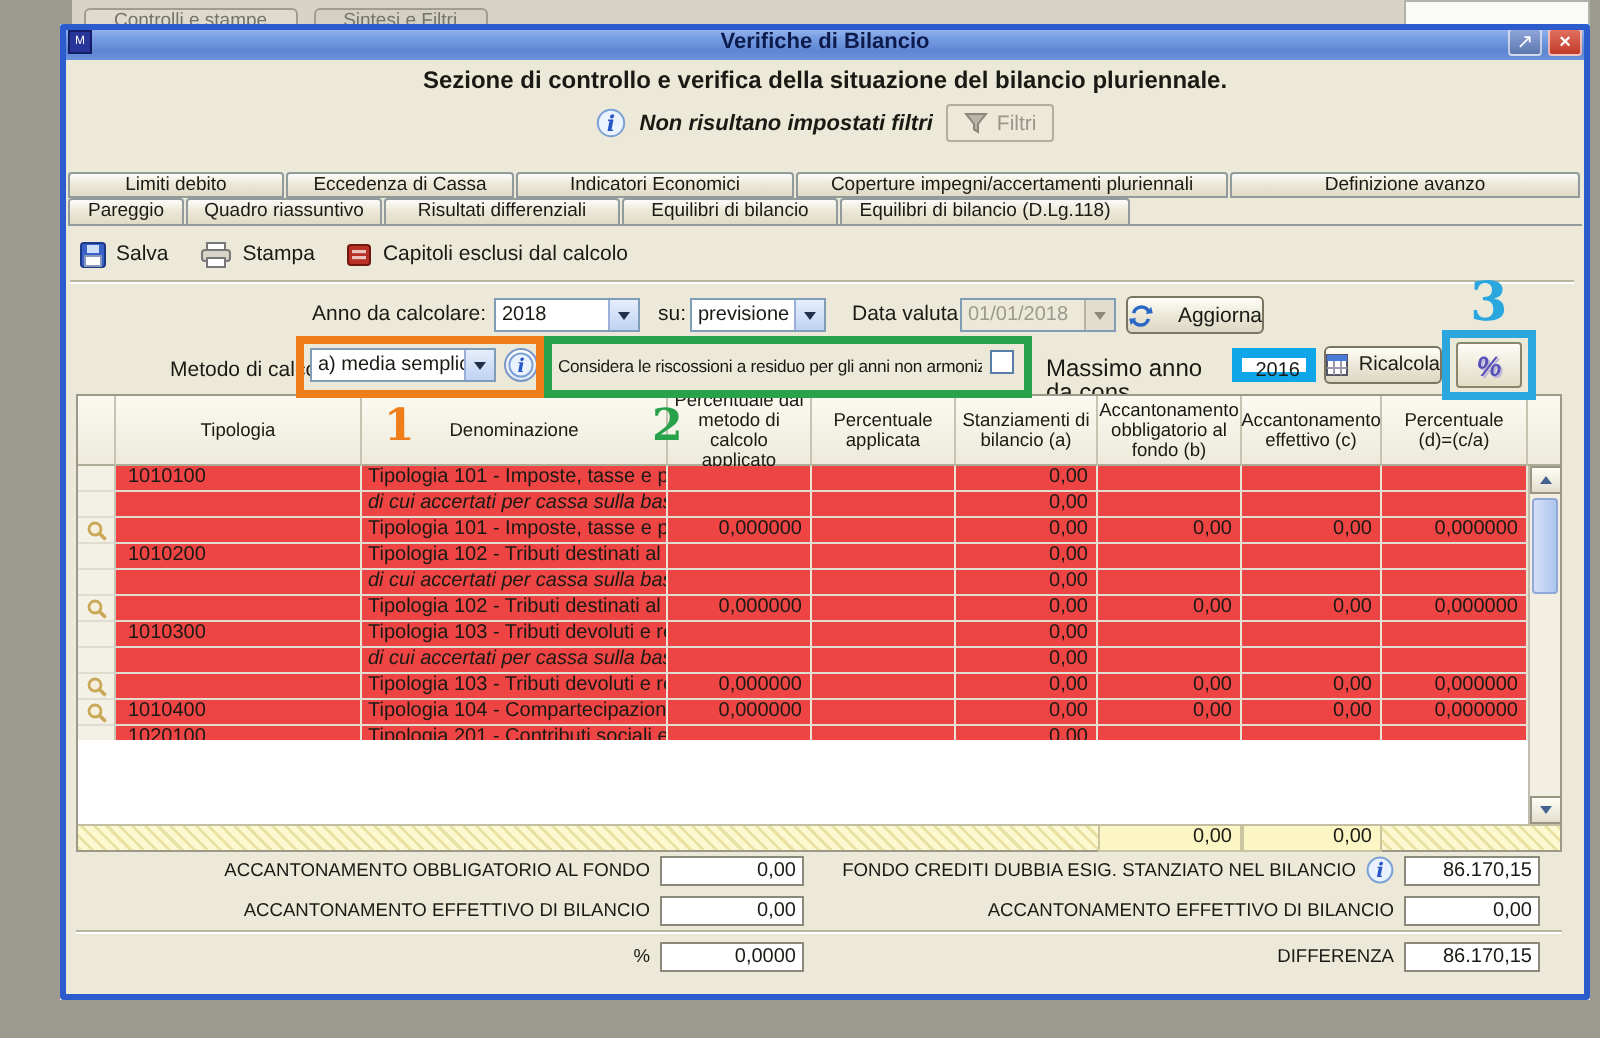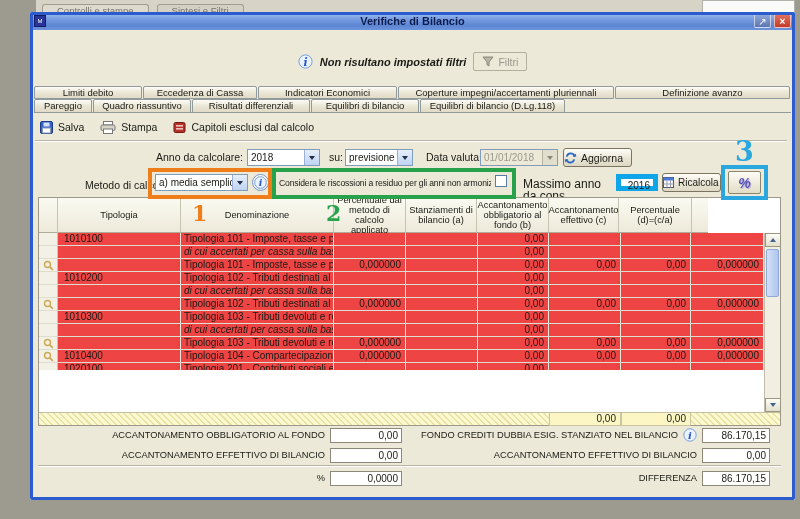--- a/index.html
+++ b/index.html
@@ -50,21 +50,21 @@
   .lbl.r{text-align:right;}
   .combo{position:absolute;height:17px;background:#fff;border:1px solid #7f9db9;display:flex;align-items:stretch;font-size:10px;}
   .combo .val{flex:1;padding:2px 3px 0 3px;white-space:nowrap;overflow:hidden;}
   .combo .arr{width:15px;background:linear-gradient(#e6eefb,#bfd3f2);border-left:1px solid #9ab0d8;
               display:flex;align-items:center;justify-content:center;}
   .combo .arr i{width:0;height:0;border-left:3.5px solid transparent;border-right:3.5px solid transparent;border-top:4px solid #20304a;}
   .combo.disabled{background:#ece9d8;color:#9c9a8c;}
   .combo.disabled .arr{background:#e2decd;border-left-color:#b8b4a2;}
   .combo.disabled .arr i{border-top-color:#90ozm;border-top-color:#8e8a78;}
   .xpbtn{position:absolute;background:linear-gradient(#fffef8,#eae6d6 55%,#ddd8c4);border:1px solid #7a7460;
-         border-radius:3px;font-size:10.5px;display:flex;align-items:center;justify-content:flex-start;gap:4px;}
+         border-radius:3px;font-size:10.5px;display:flex;align-items:center;justify-content:space-between;gap:4px;}
   .roundinfo{position:absolute;width:17px;height:17px;border-radius:50%;background:linear-gradient(#ffffff,#dfe8f6);
              border:1px solid #7a96c8;display:flex;align-items:center;justify-content:center;}
   .fieldbox{position:absolute;background:#fff;border:5px solid #0ea5e9;font-size:10px;text-align:right;padding:1px 3px;}
   .checkbox{position:absolute;width:12px;height:12px;background:#fff;border:1px solid #5a7ca8;}
   .greentext{position:absolute;font-size:8.6px;letter-spacing:-0.15px;white-space:nowrap;overflow:hidden;}
   .pctbtn{position:absolute;background:linear-gradient(#fdfcf6,#e2ddc6);border:1px solid #8a866e;border-radius:2px;
           font-size:14px;font-weight:bold;font-style:italic;color:#5650b8;display:flex;align-items:center;justify-content:center;
           text-shadow:1px 1px 0 #bdb8d8;}
   
   .hlbox{position:absolute;border-style:solid;z-index:40;}
@@ -115,20 +115,21 @@
 
   <div class="dialog">
 
     <div class="titlebar">
       <div class="appicon">M</div>
       <div class="title">Verifiche di Bilancio</div>
       <div class="tbtn restore">↗</div>
       <div class="tbtn close">×</div>
     </div>
 
+    <div class="heading">Sezione di controllo e verifica della situazione del bilancio pluriennale.</div>
 
     <div class="filterrow">
       <span>
         <svg width="15" height="15">
             <circle cx="7.5" cy="7.5" r="6.6" fill="#eaf2fe" stroke="#7aa0d4"></circle>
             <text x="7.5" y="11.5" font-size="11" font-style="italic" font-weight="bold" text-anchor="middle" fill="#2858c8" font-family="DejaVu Serif,serif">i</text>
           </svg>
       </span>
       <span class="filtertext">Non risultano impostati filtri</span>
       <span class="filtribtn">
@@ -261,20 +262,21 @@
     <div class="annnum" style="left:162px;top:188px;font-size:22px;color:#ef7d1a;">1</div>
     <div class="annnum" style="left:296px;top:188px;font-size:22px;color:#27a24a;">2</div>
     <div class="annnum" style="left:705px;top:124px;font-size:27px;color:#2aa7df;">3</div>
 
     <div class="tablebox">
       <div class="th" id="thead">
           <div class="hc" style="width: 19px;"></div>
           <div class="hc" style="width: 123px;">Tipologia</div>
           <div class="hc" style="width: 153px;">Denominazione</div>
           <div class="hc" style="width: 72px;">Percentuale dal metodo di calcolo applicato</div>
+          <div class="hc" style="width: 72px;">Percentuale applicata</div>
           <div class="hc" style="width: 71px;">Stanziamenti di bilancio (a)</div>
           <div class="hc" style="width: 72px;">Accantonamento obbligatorio al fondo (b)</div>
           <div class="hc" style="width: 70px;">Accantonamento effettivo (c)</div>
           <div class="hc" style="width: 73px;">Percentuale (d)=(c/a)</div>
           <div class="hc" style="width: 16px; border-right: none;"></div>
         </div>
       <div class="tb" id="tbody">
           <div class="trow">
             <div class="c iconcell" style="width: 19px;"></div>
             <div class="c code" style="width: 123px;">1010100</div>

